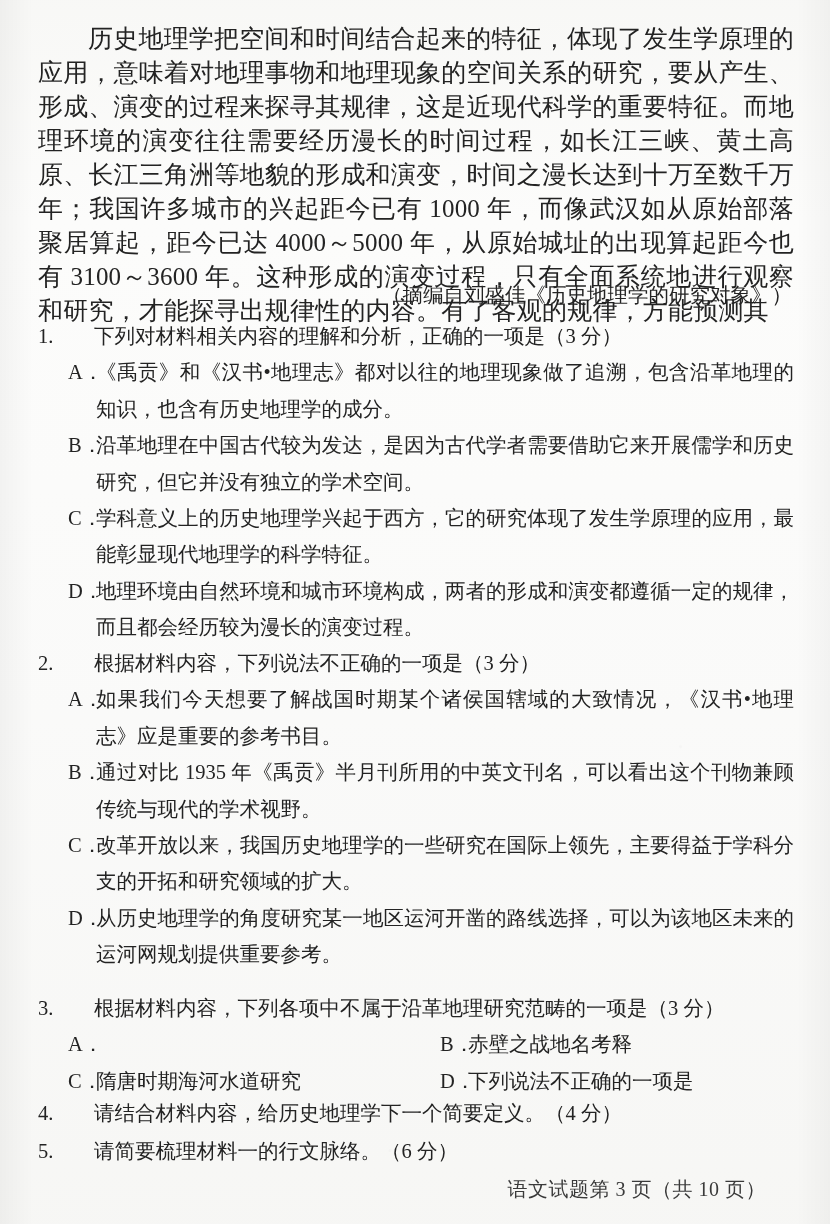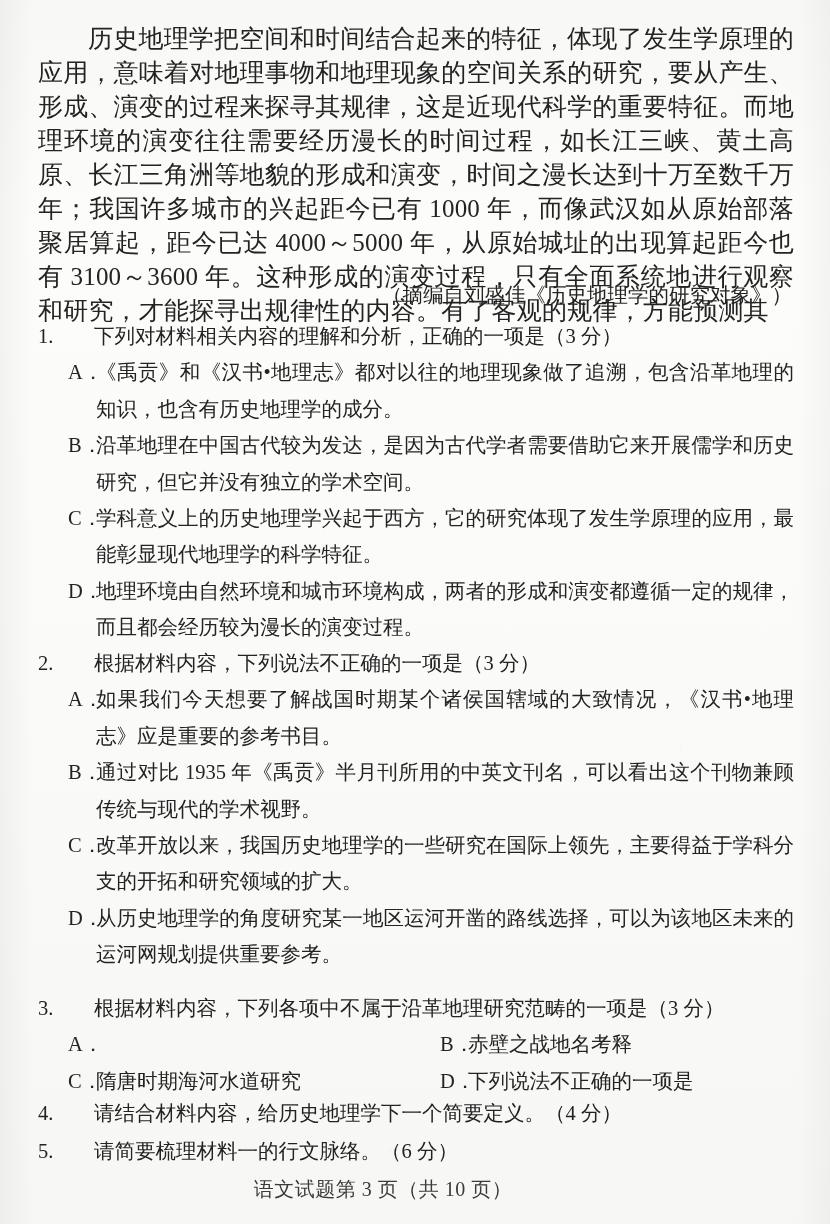--- a/index.html
+++ b/index.html
@@ -137,21 +137,21 @@
   .opt-col.left  { width: 372px; }
   .opt-col.right { width: 340px; }
   .opt-col .opt-letter { width: 28px; }
 
   
   .footer {
     position: absolute;
     left: 0;
     top: 1176px;
     width: 766px;
-    text-align: center;
+    text-align: right;
     font-size: 20px;
     color: #3a3a3a;
     letter-spacing: 0.5px;
   }
 
   .nowrap { white-space: nowrap; }
 </style>
 </head>
 <body>
 

